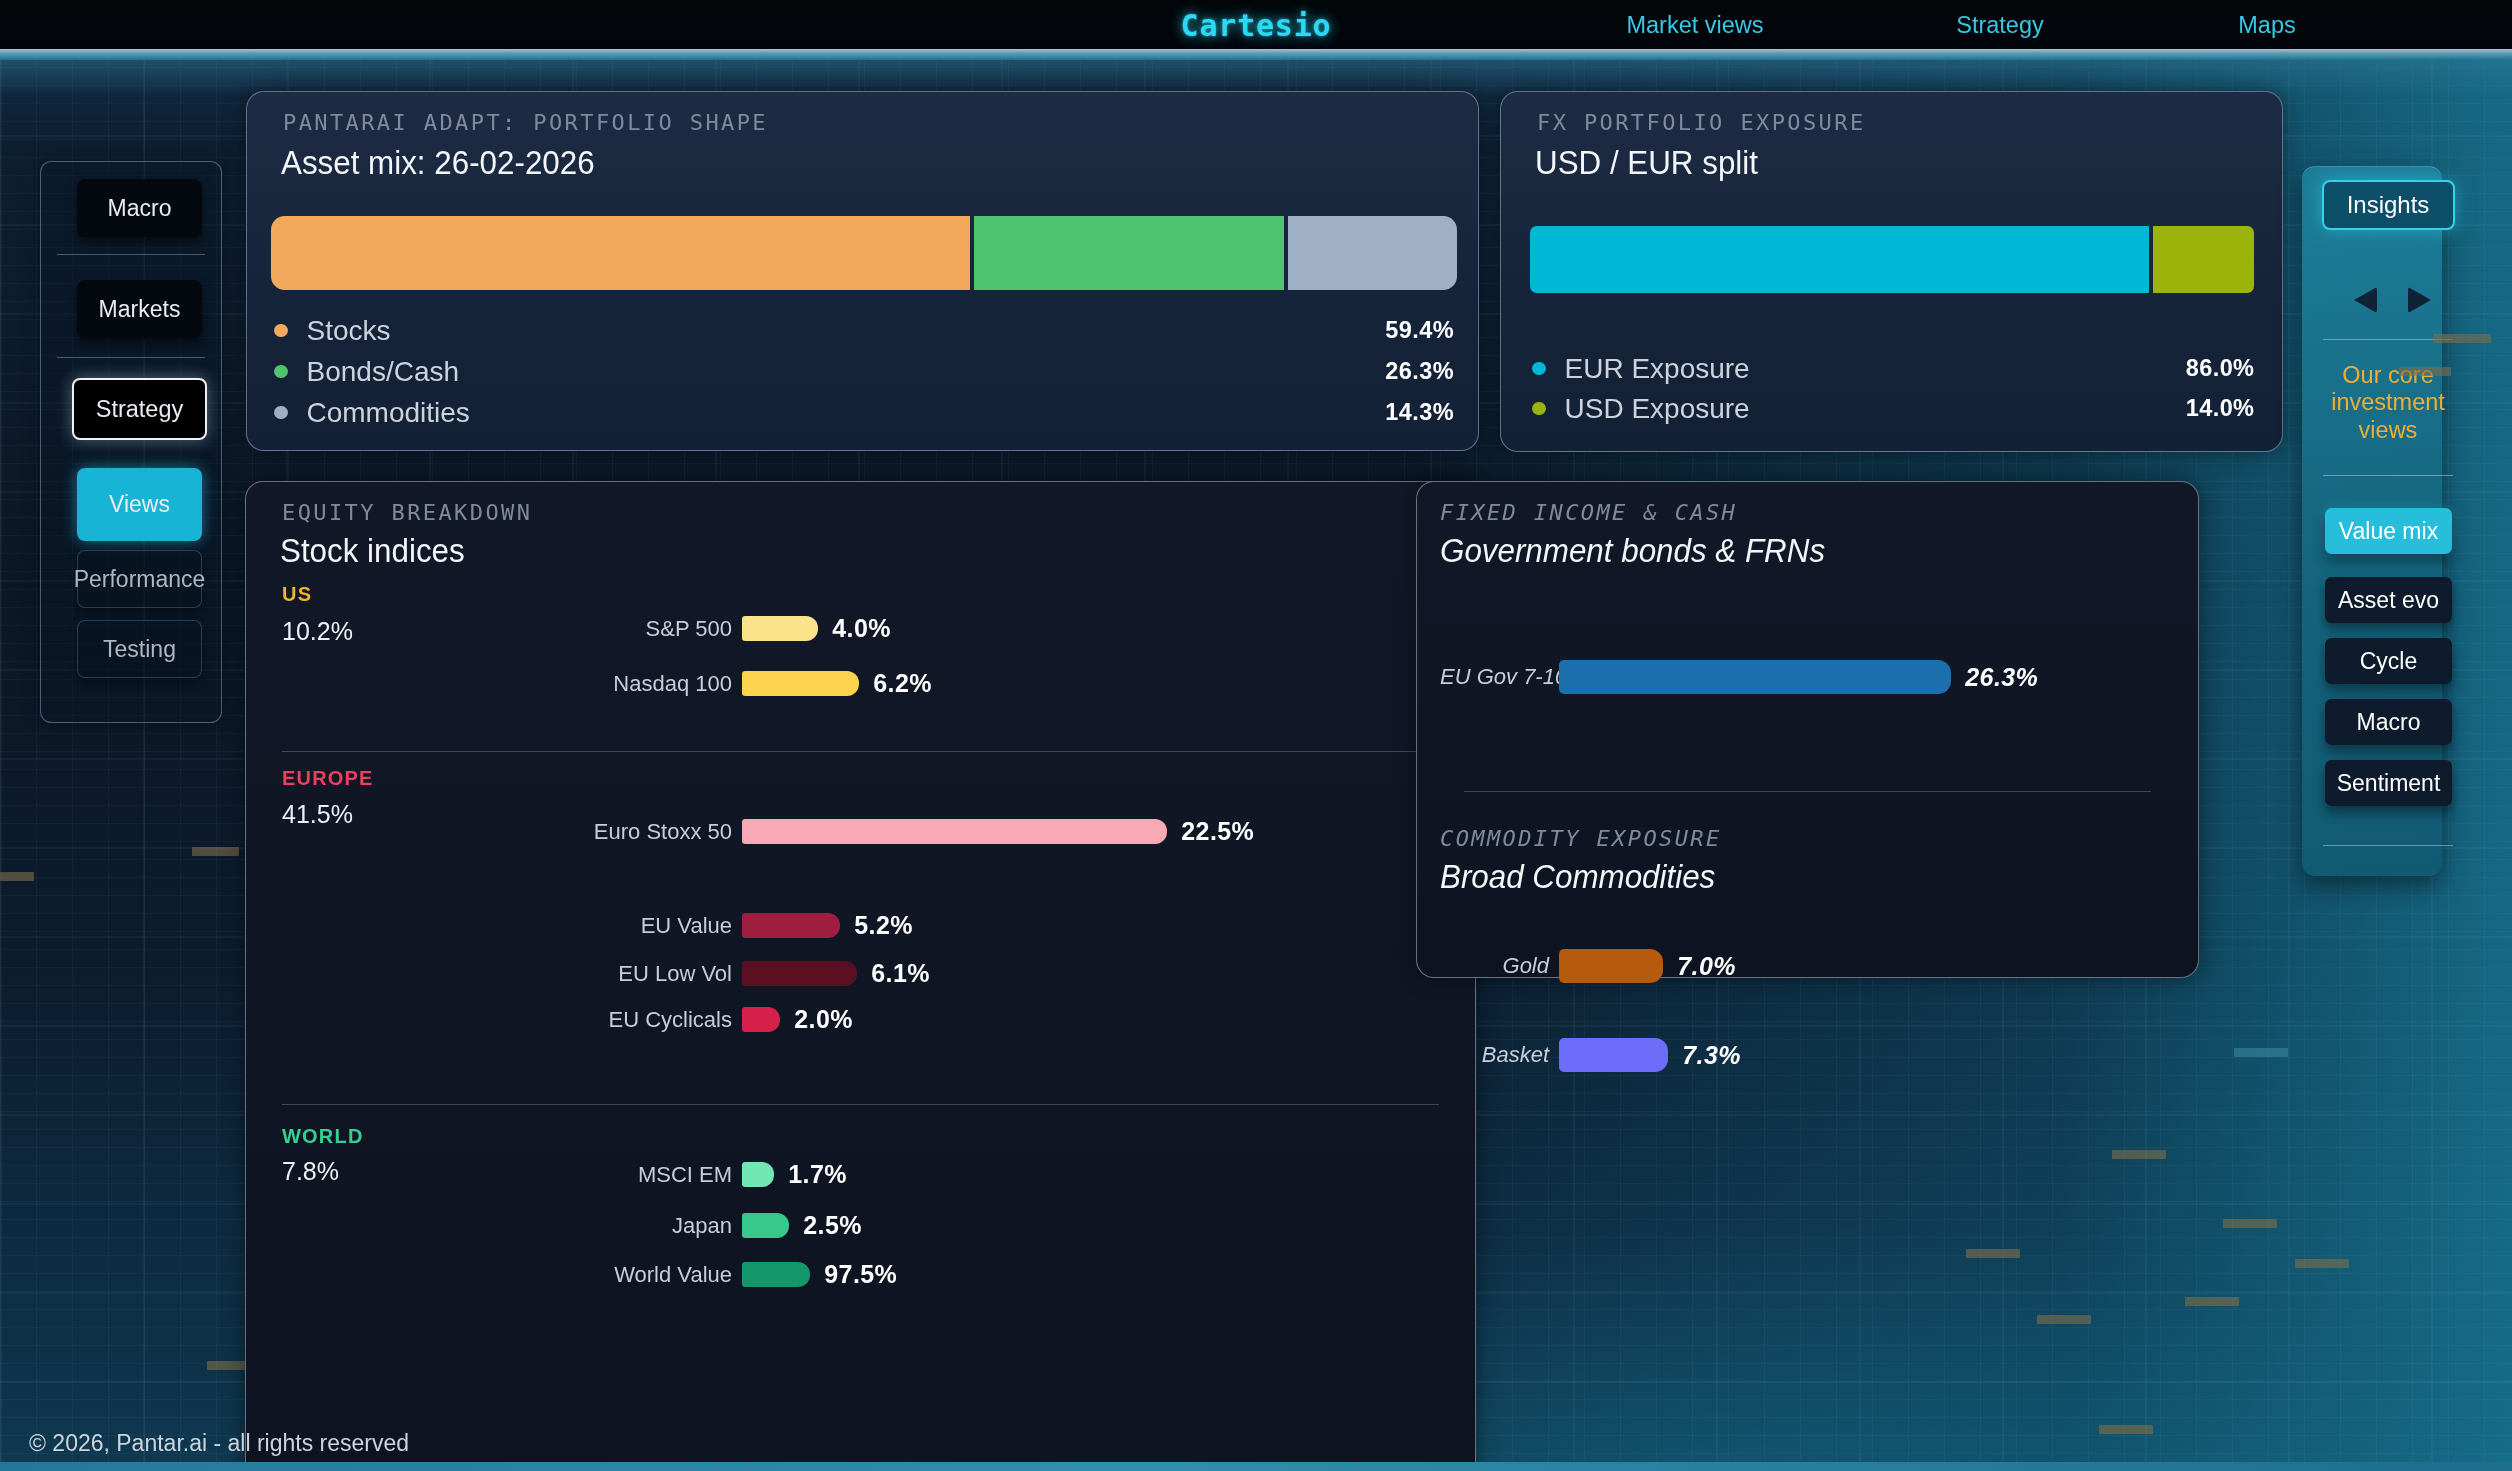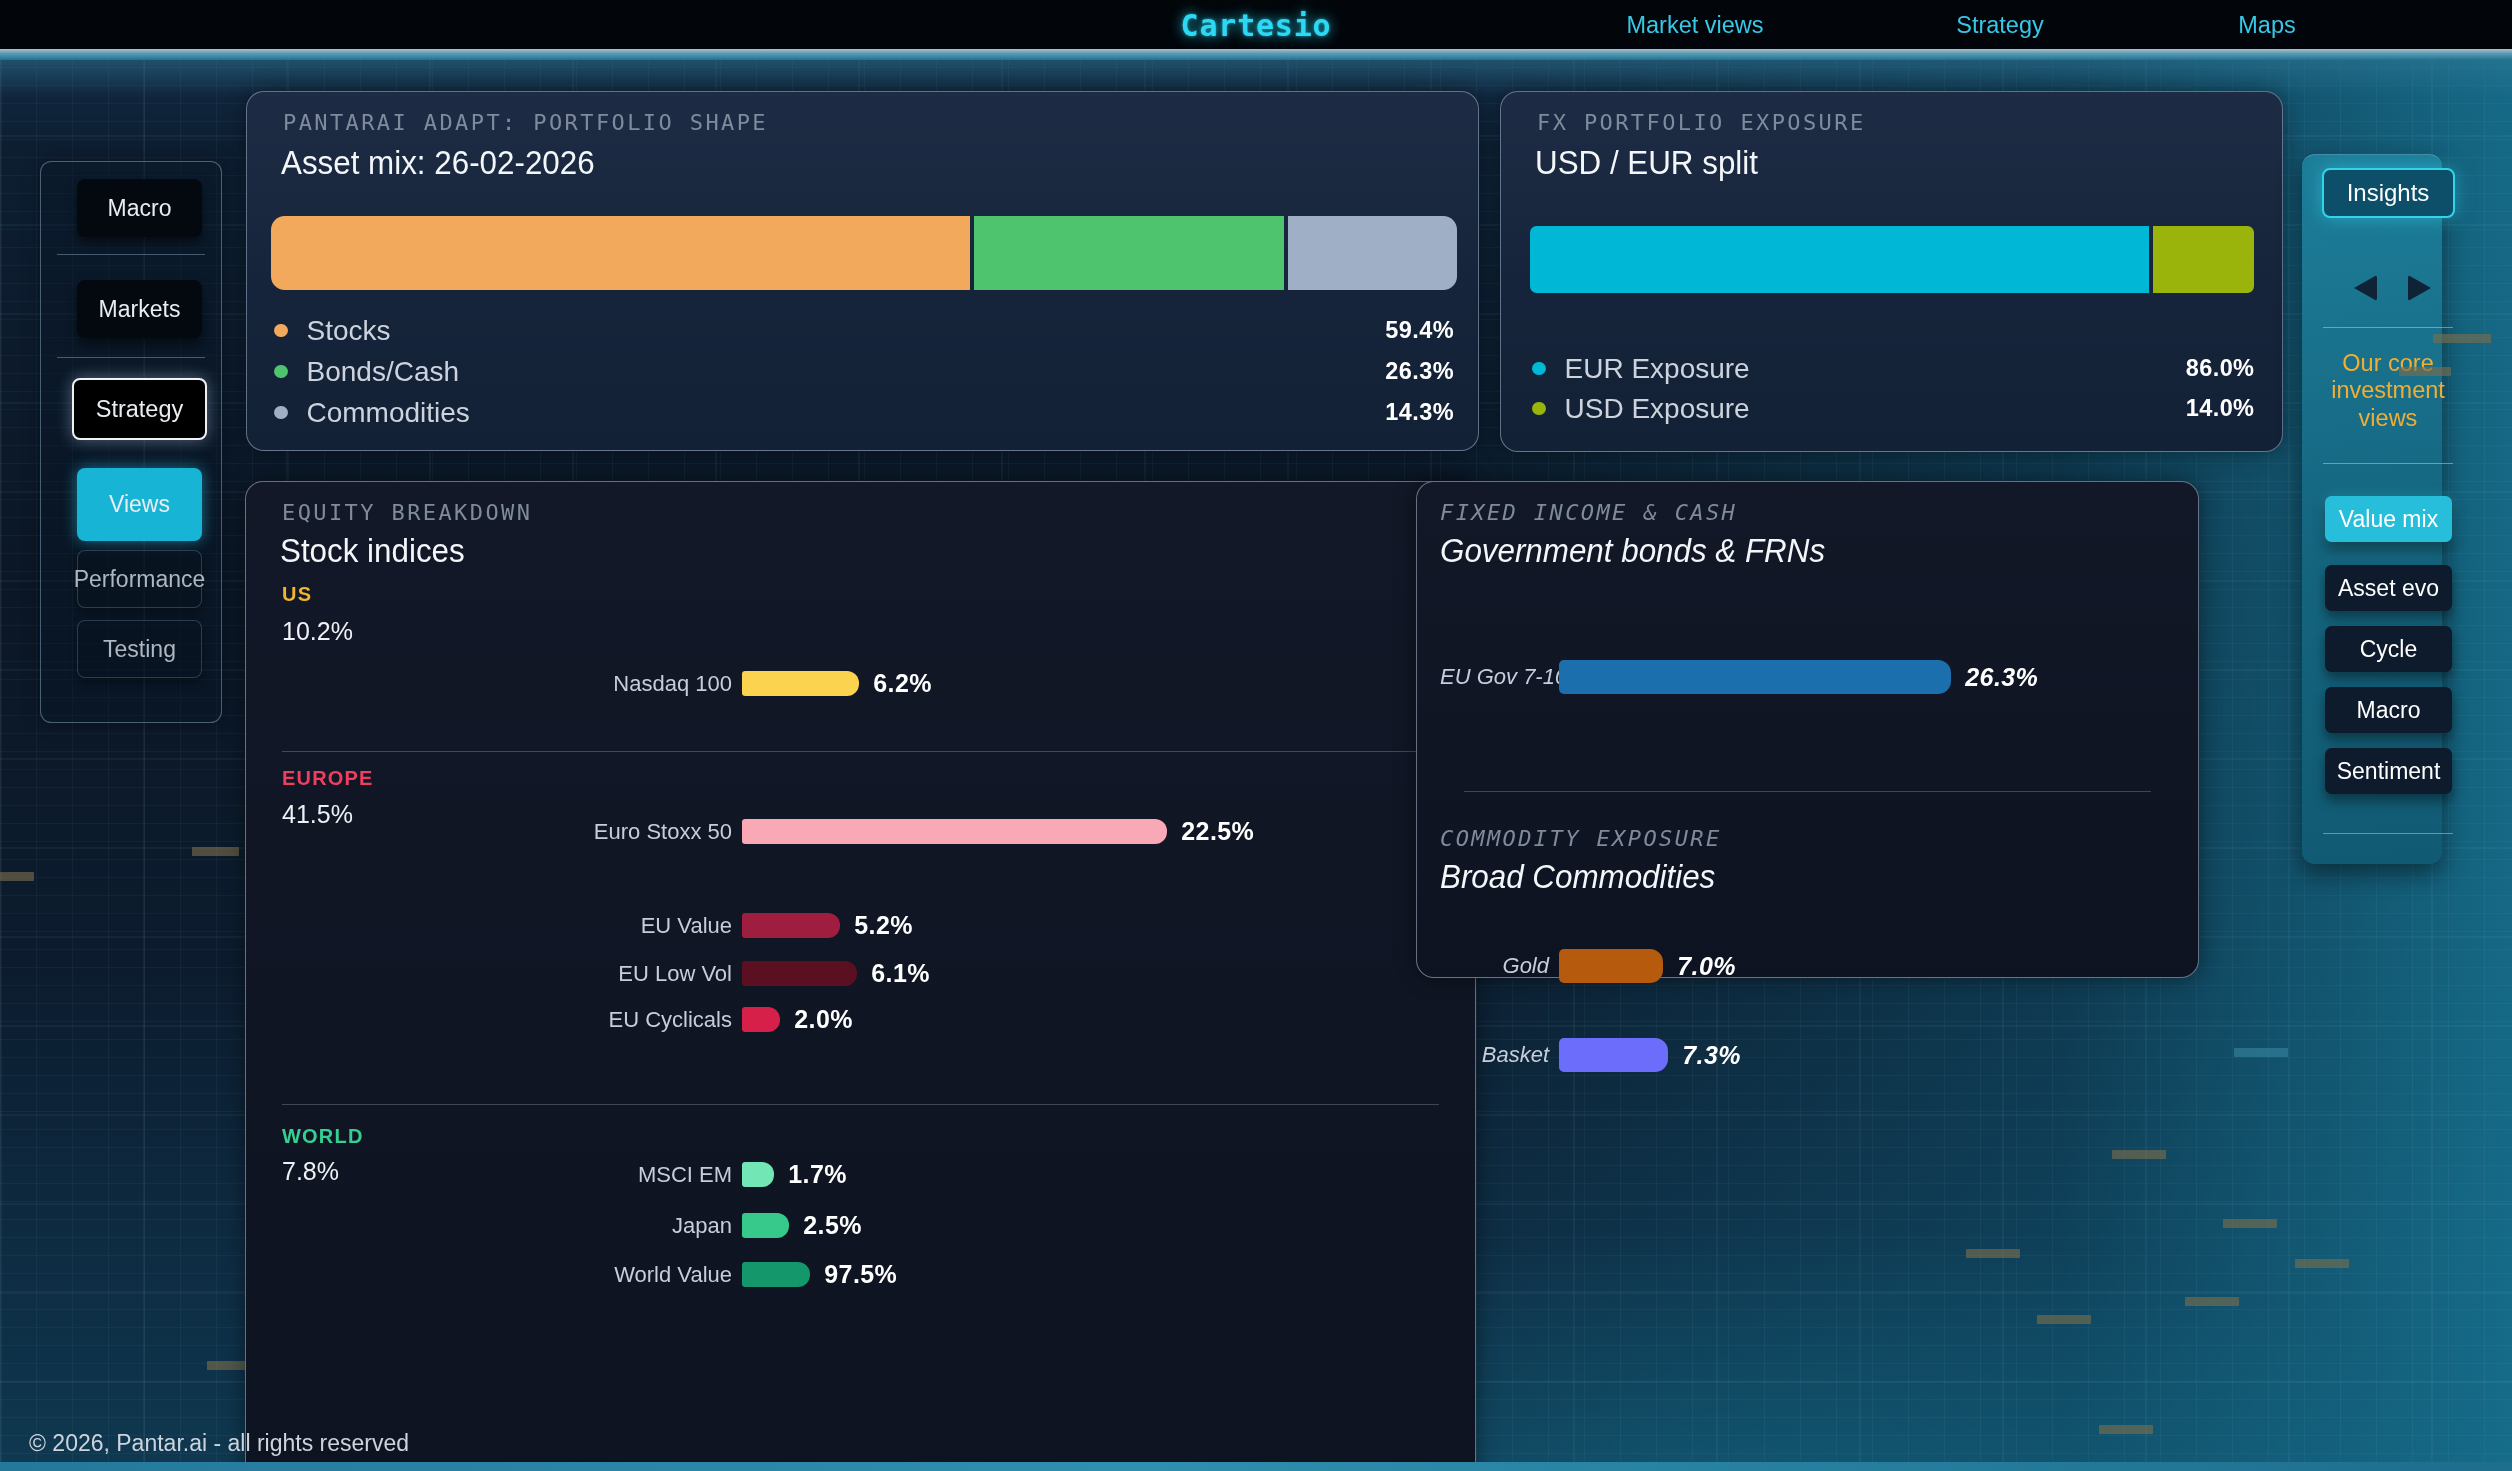--- a/index.html
+++ b/index.html
@@ -76,21 +76,21 @@
   
   .erow{position:absolute; display:flex; align-items:center; height:25px;}
   .elabel{flex:none; text-align:right; padding-right:9.7px; font-size:22px; color:#c7cedb; white-space:nowrap;}
   .ebar{flex:none; height:100%; border-radius:3.2px 12px 12px 3.2px;}
   .eval{margin-left:14.6px; font-size:25px; font-weight:bold; color:#fff; white-space:nowrap; letter-spacing:0.4px;}
   .secname{position:absolute; left:36px; font-size:20px; font-weight:bold; letter-spacing:1.2px;}
   .sectotal{position:absolute; left:36px; font-size:25px; color:#eef1f5;}
   .hdiv{position:absolute; height:0.8px; background:rgba(150,165,190,.35);}
 
   
-  .rightbar{position:absolute; left:2302px; top:154px; width:140px; height:709px; z-index:1;
+  .rightbar{position:absolute; left:2302px; top:166px; width:140px; height:709px; z-index:1;
     border-radius:13px; background:linear-gradient(175deg,#1d7e9a 0%, #15657f 55%, #115a73 100%);
     box-shadow:0 9.7px 24px rgba(0,0,0,.45); border-top:0.8px solid rgba(130,205,225,.45);}
   .insights{position:absolute; left:19.5px; top:13px; width:133px; height:50px; border-radius:8px;
     background:#0d4f68; border:2.4px solid #33d4ea; color:#fff; font-size:24px; font-family:inherit;
     display:flex; align-items:center; justify-content:center; cursor:pointer; box-sizing:border-box;
     box-shadow:0 0 18px rgba(51,212,234,.5);}
   .arrow{position:absolute; width:0; height:0; border-top:13.8px solid transparent; border-bottom:13.8px solid transparent; cursor:pointer;}
   .arrow.left{border-right:23.5px solid #0f2236; border-radius:3.2px;}
   .arrow.right{border-left:23.5px solid #0f2236; border-radius:3.2px;}
   .rdiv{position:absolute; left:21px; width:130px; height:0.8px; background:rgba(200,230,240,.45);}
@@ -189,20 +189,25 @@
       <span class="lval">14.0%</span>
     </div>
   </section>
 
   <section class="panel p-dark" style="left:245px; top:481px; width:1231px; height:1055px;">
     <div class="kicker">EQUITY BREAKDOWN</div>
     <h2 class="ptitle" style="margin:0; top:50px;">Stock indices</h2>
 
     <div class="secname" style="top: 101px; color: rgb(240, 180, 45);">US</div>
     <div class="sectotal" style="top:135px;">10.2%</div>
+    <div class="erow" style="left:36px; top:134px;">
+      <span class="elabel" style="width:450px;">S&amp;P 500</span>
+      <span class="ebar" style="width: 76px; background-color: rgb(251, 227, 139);"></span>
+      <span class="eval">4.0%</span>
+    </div>
     <div class="erow" style="left:36px; top:189px;">
       <span class="elabel" style="width:450px;">Nasdaq 100</span>
       <span class="ebar" style="width: 117px; background-color: rgb(252, 211, 79);"></span>
       <span class="eval">6.2%</span>
     </div>
     <div class="hdiv" style="left:36px; right:36px; top:269px;"></div>
 
     <div class="secname" style="top: 285px; color: rgb(239, 62, 94);">EUROPE</div>
     <div class="sectotal" style="top:318px;">41.5%</div>
     <div class="erow" style="left:36px; top:337px;">

